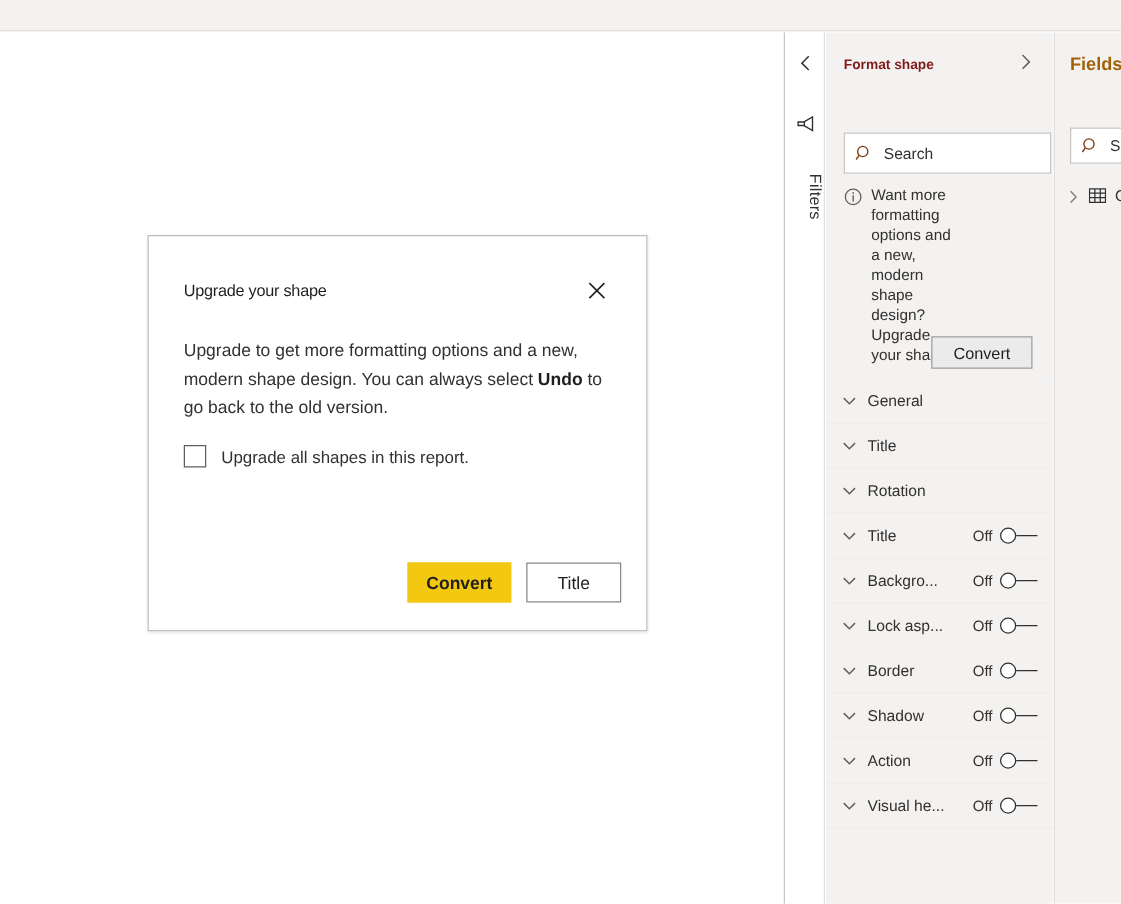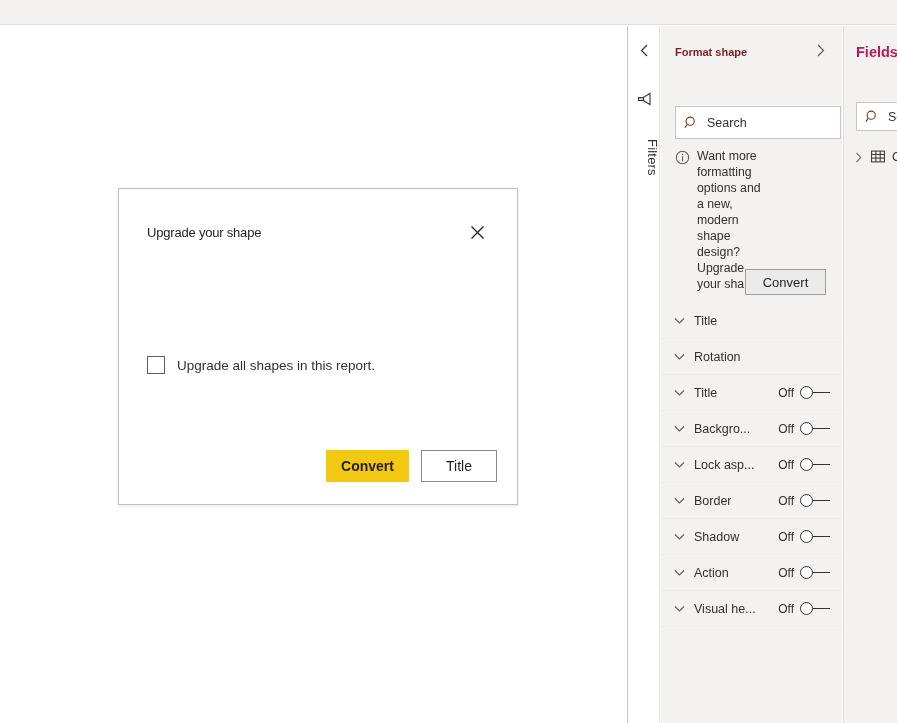--- a/index.html
+++ b/index.html
@@ -172,21 +172,21 @@
   
   .fields-pane {
     position: absolute; left: 843px; top: 26px;
     width: 54px; height: 697px;
     background: #f3f2f1;
     border-left: 1px solid #e1dfdd;
   }
   .fields-header {
     position: absolute; left: 12px; top: 0;
     height: 52px; display: flex; align-items: center;
-    font-size: 14.5px; font-weight: bold; color: #be185d;
+    font-size: 14.5px; font-weight: bold; color: #a16207;
     white-space: nowrap;
   }
   .fields-search {
     position: absolute; left: 12px; top: 76px;
     width: 96px; height: 29px;
     background: #ffffff; border: 1px solid #c8c6c4;
     display: flex; align-items: center; padding: 0 8px;
   }
   .fields-search .search-text { white-space: nowrap; }
   .fields-list {
@@ -338,20 +338,28 @@
       <div class="convert-small" style="top:0;">Convert</div>
     </div>
 
     <div class="opt-list">
         <div class="opt-row">
           <span class="opt-chev">
             <svg width="13" height="13" viewBox="0 0 13 13">
               <path d="M2 4.5 L6.5 9 L11 4.5" fill="none" stroke="currentColor" stroke-width="1.15"></path>
             </svg>
           </span>
+          <span class="opt-label">General</span>
+        </div>
+        <div class="opt-row">
+          <span class="opt-chev">
+            <svg width="13" height="13" viewBox="0 0 13 13">
+              <path d="M2 4.5 L6.5 9 L11 4.5" fill="none" stroke="currentColor" stroke-width="1.15"></path>
+            </svg>
+          </span>
           <span class="opt-label">Title</span>
         </div>
         <div class="opt-row">
           <span class="opt-chev">
             <svg width="13" height="13" viewBox="0 0 13 13">
               <path d="M2 4.5 L6.5 9 L11 4.5" fill="none" stroke="currentColor" stroke-width="1.15"></path>
             </svg>
           </span>
           <span class="opt-label">Rotation</span>
         </div>
@@ -502,20 +510,21 @@
       <div class="dlg-close">
         <span>
           <svg width="15" height="15" viewBox="0 0 15 15">
             <line x1="1.5" y1="1.5" x2="13.5" y2="13.5" stroke="currentColor" stroke-width="1.25"></line>
             <line x1="13.5" y1="1.5" x2="1.5" y2="13.5" stroke="currentColor" stroke-width="1.25"></line>
           </svg>
         </span>
       </div>
     </div>
 
+    <div class="dlg-body"><span>Upgrade to get more formatting options and a new, modern shape design. You can always select </span><b>Undo</b><span> to go back to the old version.</span></div>
 
     <div class="dlg-check">
       <span class="cbox"></span>
       <span class="cbox-label">Upgrade all shapes in this report.</span>
     </div>
 
     <div class="dlg-actions">
       <div class="btn btn-primary">Convert</div>
       <div class="btn btn-secondary">Title</div>
     </div>

